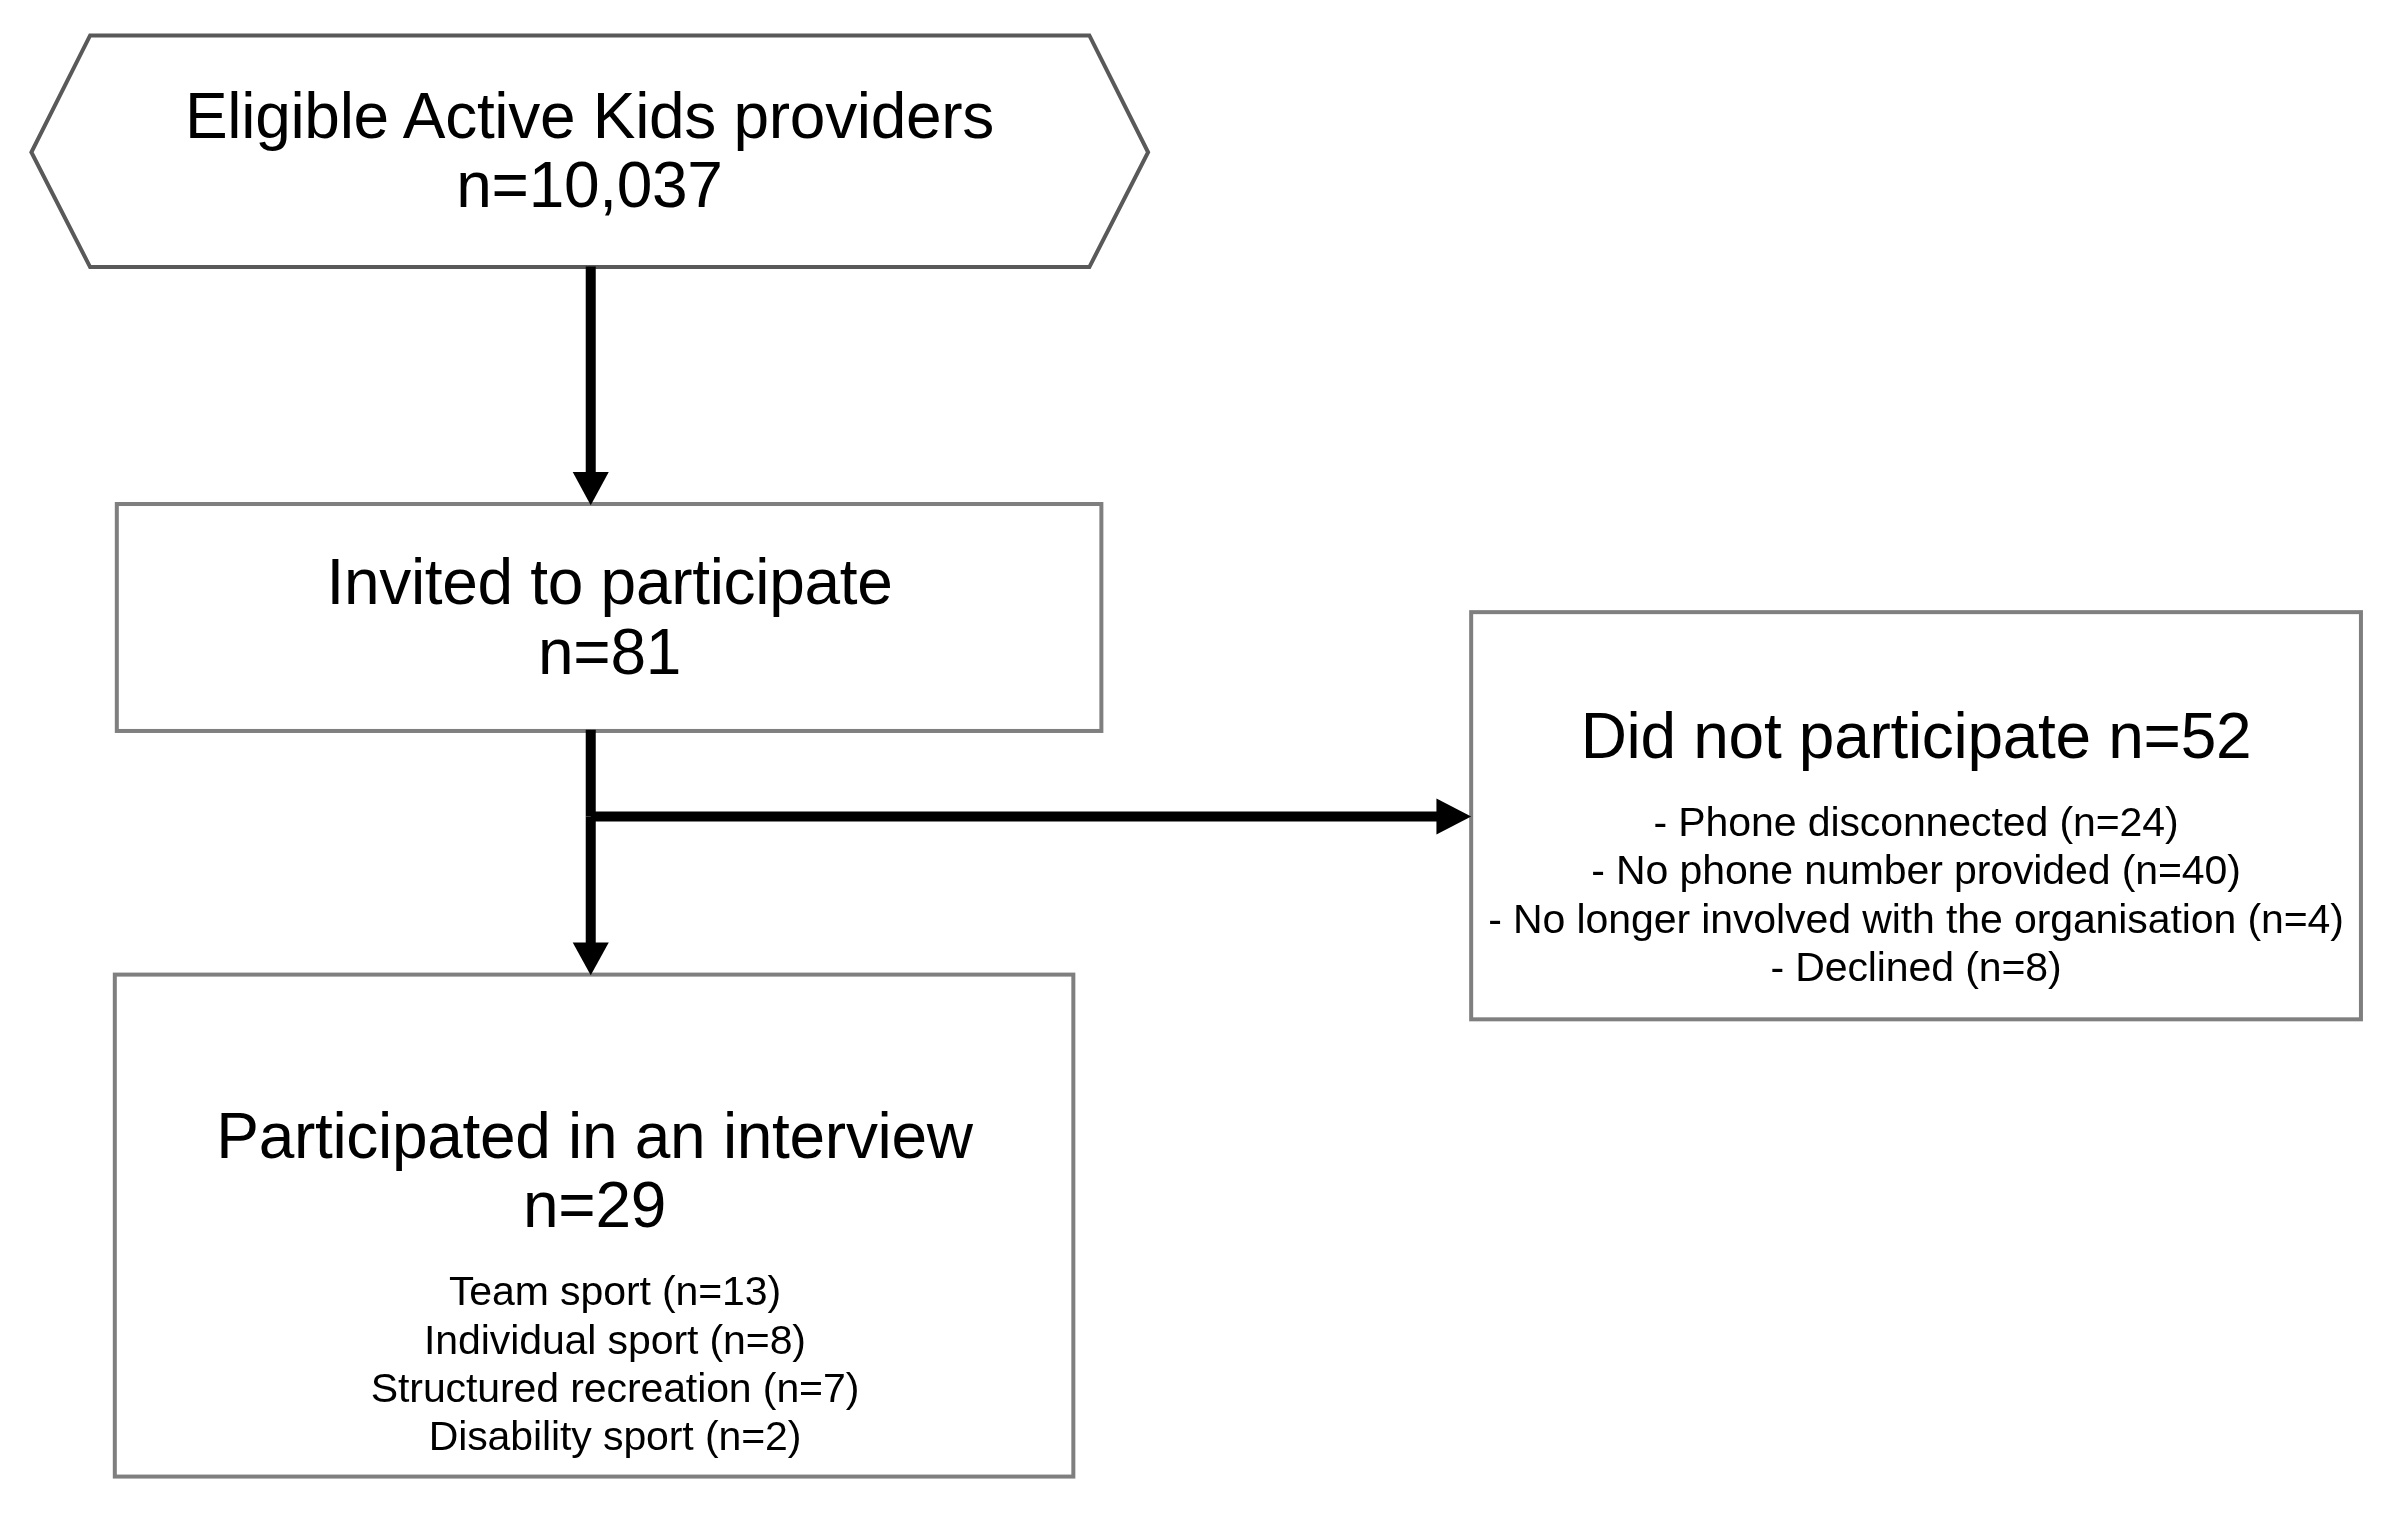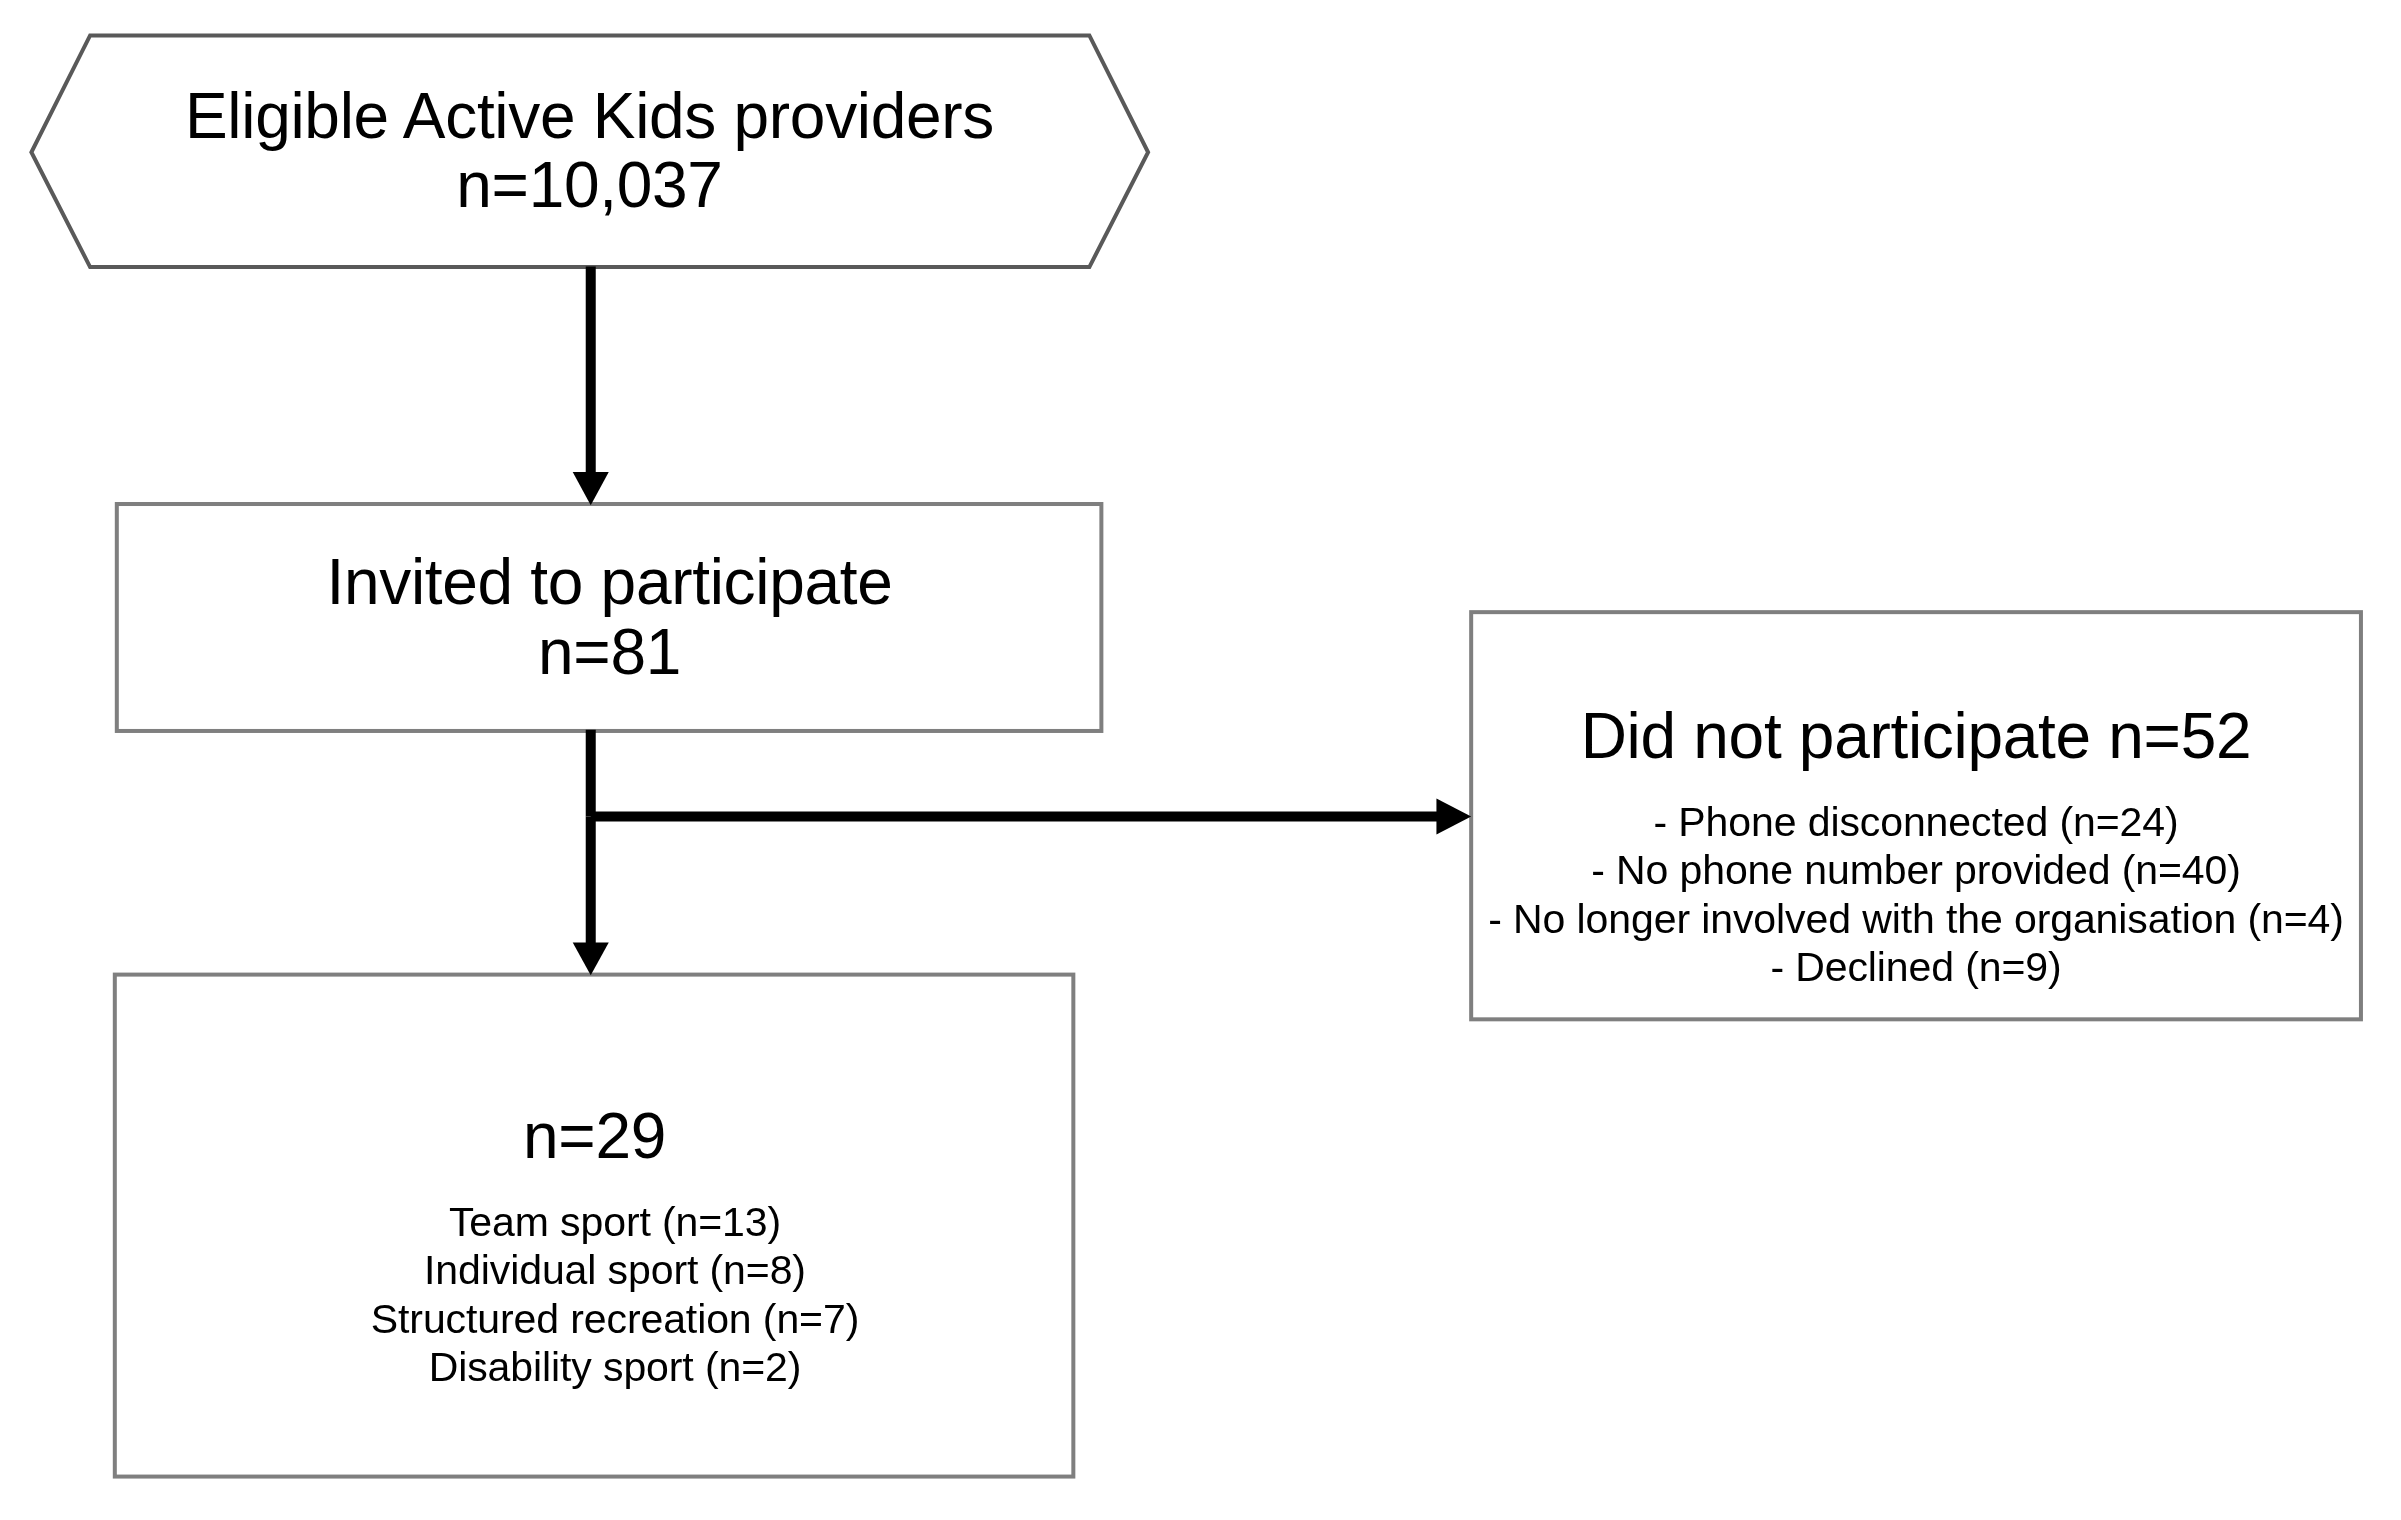--- a/index.html
+++ b/index.html
@@ -121,25 +121,26 @@
     <div class="title-line">Invited to participate</div>
     <div class="count-line">n=81</div>
   </div>
 
   <div class="node-text" id="declined-text">
     <div class="title-line">Did not participate n=52</div>
     <div class="detail-list">
       <div class="detail-line">- Phone disconnected (n=24)</div>
       <div class="detail-line">- No phone number provided (n=40)</div>
       <div class="detail-line">- No longer involved with the organisation (n=4)</div>
-      <div class="detail-line">- Declined (n=9)</div>
+      <div class="detail-line">- Declined (n=8)</div>
     </div>
   </div>
 
   <div class="node-text" id="participated-text">
+    <div class="title-line">Participated in an interview</div>
     <div class="count-line">n=29</div>
     <div class="detail-list">
       <div class="detail-line">Team sport (n=13)</div>
       <div class="detail-line">Individual sport (n=8)</div>
       <div class="detail-line">Structured recreation (n=7)</div>
       <div class="detail-line">Disability sport (n=2)</div>
     </div>
   </div>
 
 </div>

